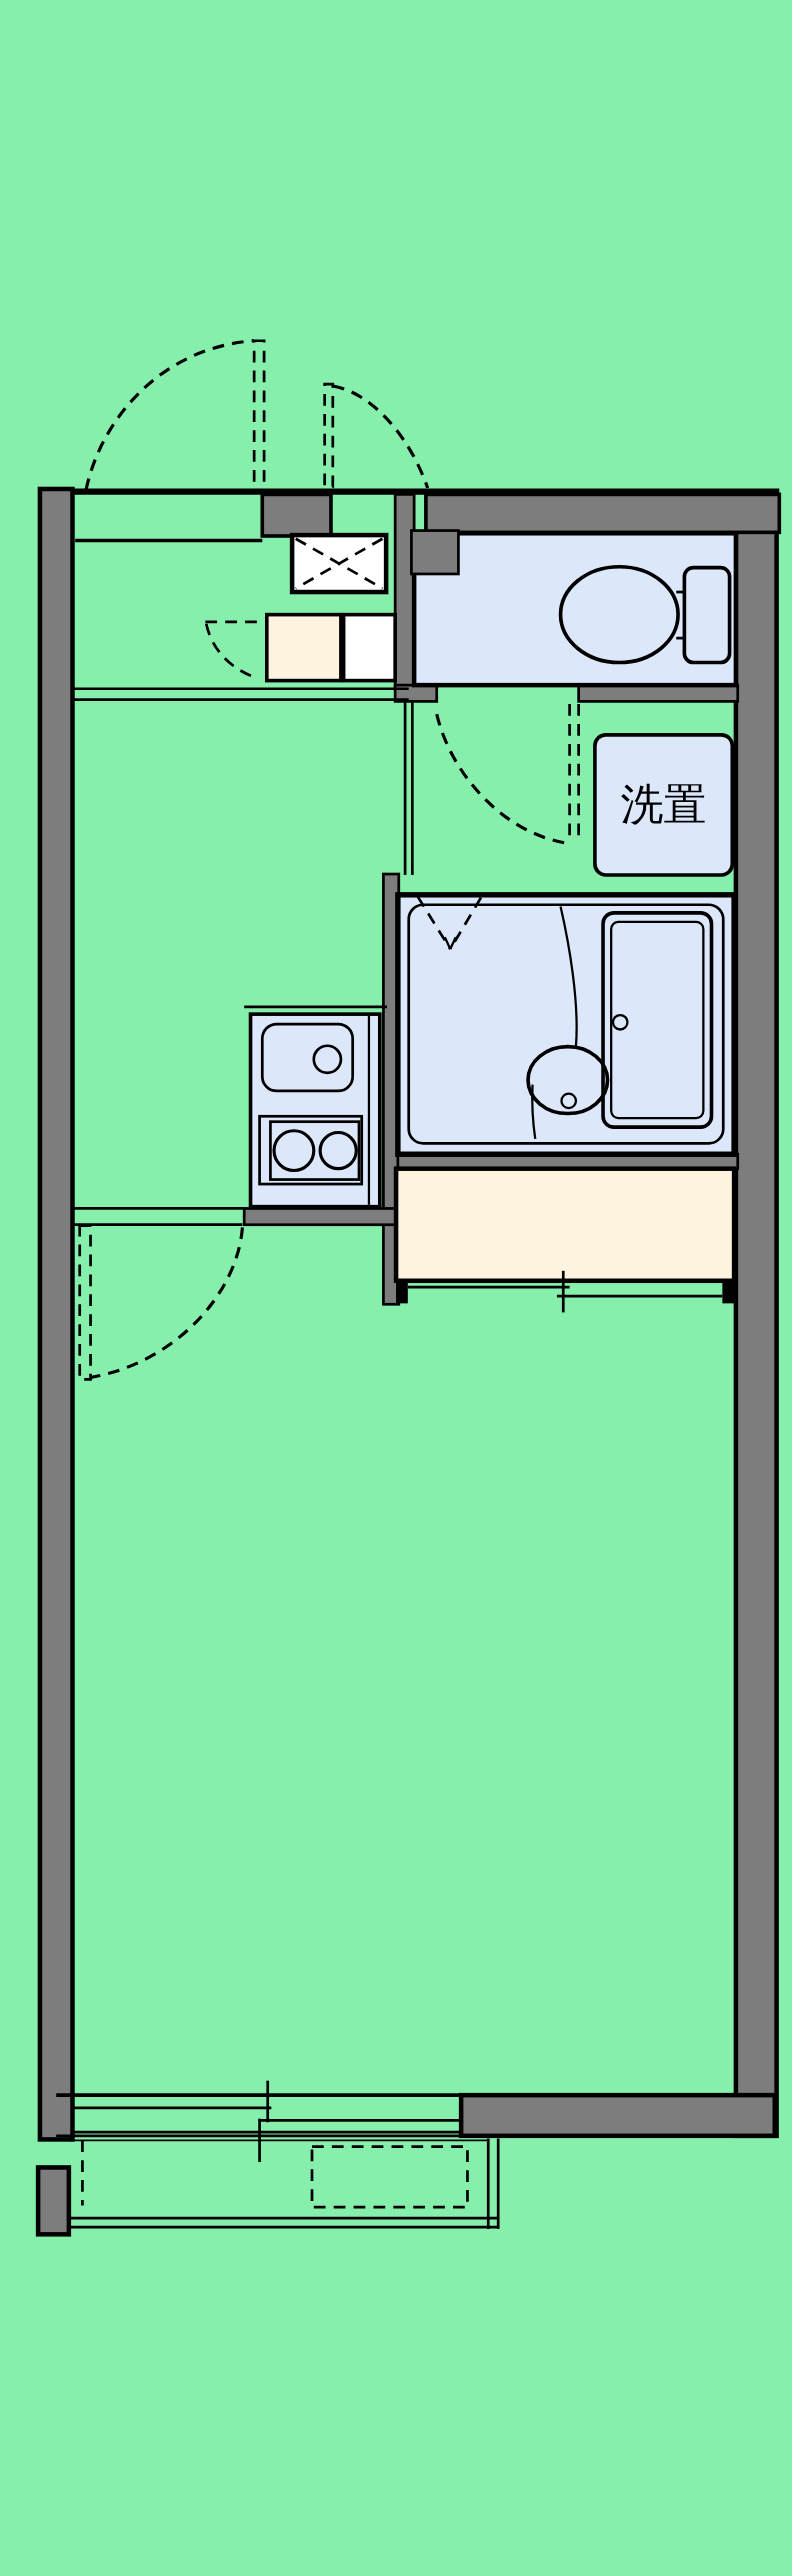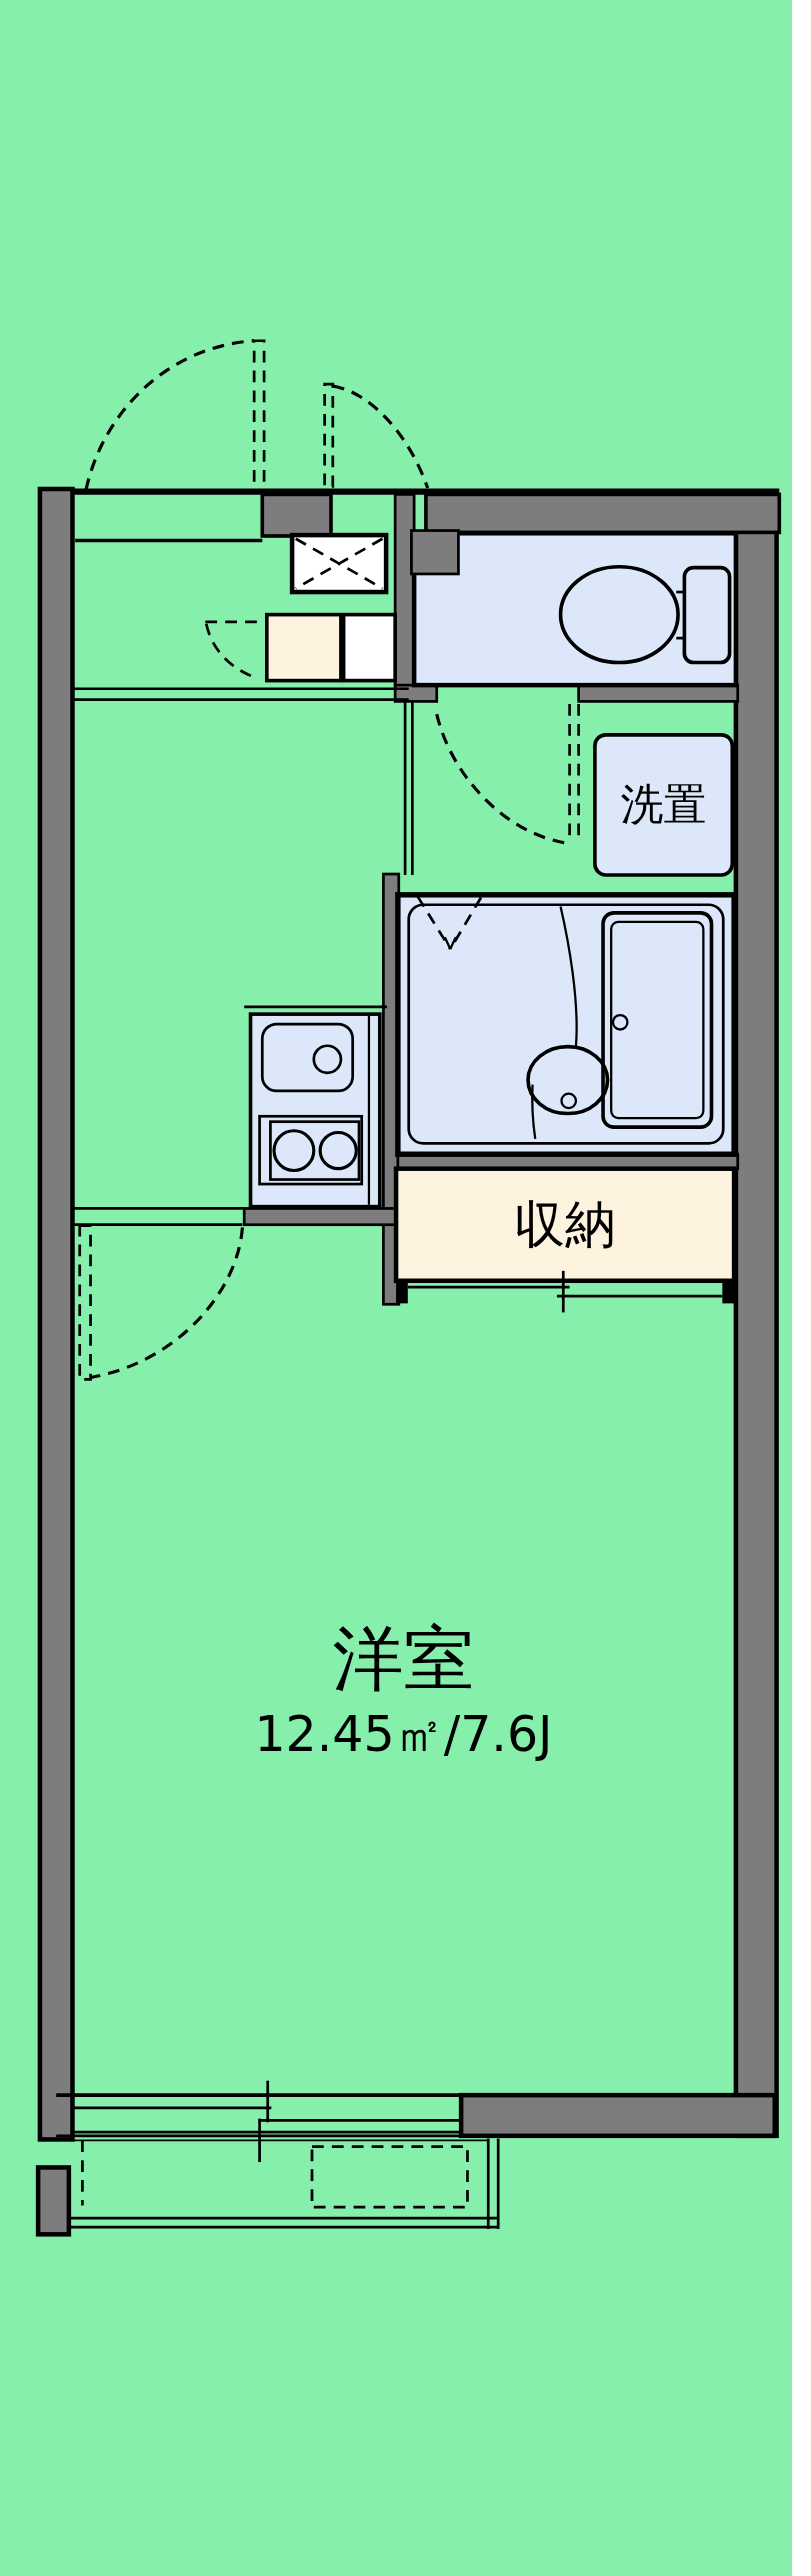--- a/index.html
+++ b/index.html
@@ -156,18 +156,15 @@
     <line x1="91" y1="2368" x2="91" y2="2440" class="dash" stroke-width="3"></line>
     <line x1="540" y1="2366" x2="540" y2="2466" class="ln" stroke-width="3"></line>
     <line x1="551" y1="2366" x2="551" y2="2466" class="ln" stroke-width="3"></line>
     <line x1="76" y1="2454" x2="551" y2="2454" class="ln" stroke-width="3"></line>
     <line x1="76" y1="2464" x2="551" y2="2464" class="ln" stroke-width="3"></line>
     <rect x="345" y="2375" width="172" height="67" class="dash" stroke-width="3" fill="none"></rect>
   </g>
 </svg>
 
 <div class="lbl lbl-washer">洗置</div>
-<div class="lbl lbl-closet">収納</div>
-<div class="lbl lbl-room">洋室</div>
-<div class="lbl lbl-size">12.45㎡/7.6J</div>
 
 </div>
 
 
 </body></html>

